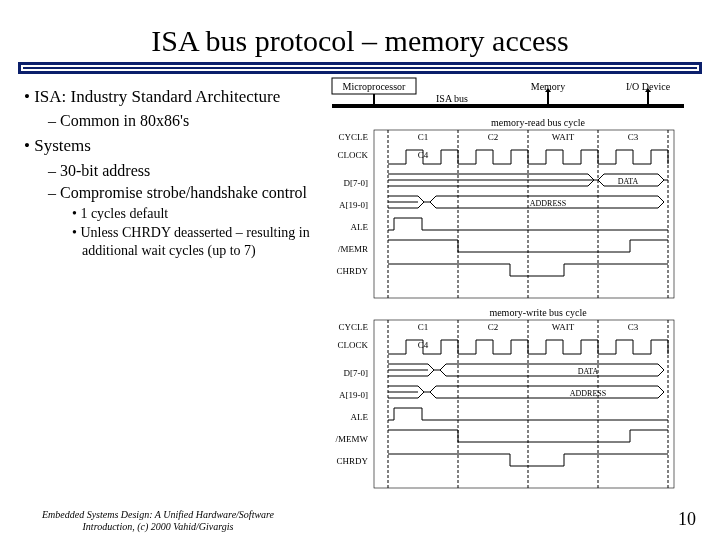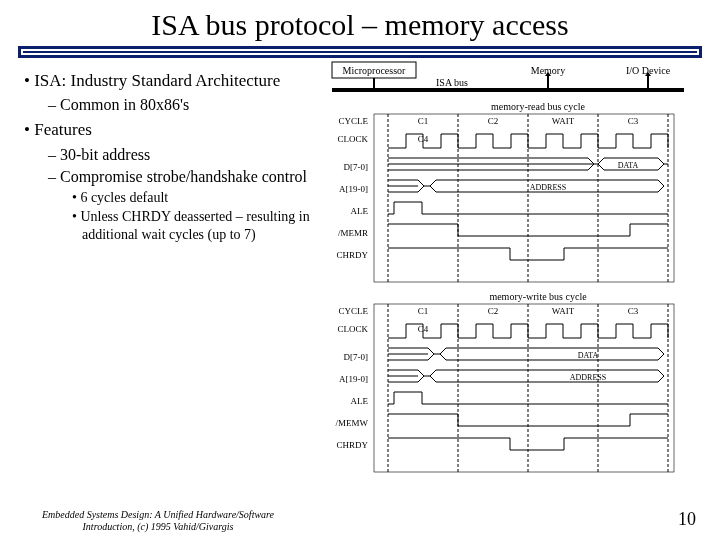--- a/index.html
+++ b/index.html
@@ -14,21 +14,21 @@
   }
   .slide {
     width: 720px;
     height: 540px;
     position: relative;
     overflow: hidden;
   }
   .title {
     text-align: center;
     font-size: 30px;
-    padding: 8px 0 4px 0;
+    padding: 24px 0 4px 0;
   }
   .rule-outer {
     height: 12px;
     background: #0b1f6b;
     margin: 0 18px 8px 18px;
     position: relative;
   }
   .rule-inner {
     position: absolute;
     left: 3px; right: 3px; top: 3px; bottom: 3px;
@@ -84,24 +84,24 @@
 <div class="title">ISA bus protocol – memory access</div>
 <div class="rule-outer">
       <div class="rule-inner"></div>
     </div>
 
 <div class="body">
   <div class="left">
     <ul>
       <li class="b1">ISA: Industry Standard Architecture</li>
       <li class="b2">Common in 80x86's</li>
-      <li class="b1">Features</li>
+      <li class="b1">Systems</li>
       <li class="b2">30-bit address</li>
       <li class="b2">Compromise strobe/handshake control</li>
-      <li class="b3">6 cycles default</li>
+      <li class="b3">1 cycles default</li>
       <li class="b3">Unless CHRDY deasserted – resulting in additional wait cycles (up to 7)</li>
     </ul>
   </div>
 
   <div class="right">
     <div class="svgwrap">
       <svg viewBox="0 0 360 430" width="360" height="430">
         <g font-size="10">
           <rect x="4" y="2" width="84" height="16" fill="#fff" stroke="#000"></rect>
           <text x="46" y="14" text-anchor="middle">Microprocessor</text>
@@ -199,16 +199,16 @@
           <text x="40" y="156" text-anchor="end">CHRDY</text>
           <path d="M60 146 h122 v12 h54 v-12 h104" fill="none" stroke="#000"></path>
 
           <rect x="46" y="12" width="300" height="168" fill="none" stroke="#000" stroke-width="0.6"></rect>
         </g>
       </svg>
     </div>
   </div>
 </div>
 
-<div class="footer">Embedded Systems Design: A Unified Hardware/Software Introduction, (c) 1995 Vahid/Givargis</div>
+<div class="footer">Embedded Systems Design: A Unified Hardware/Software Introduction, (c) 2000 Vahid/Givargis</div>
 <div class="pagenum">10</div>
 
 </div>
 
 </body></html>

